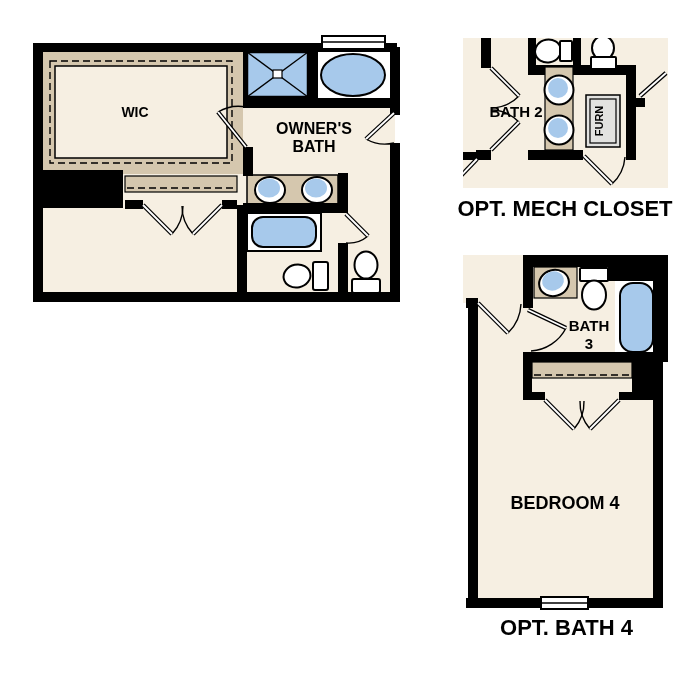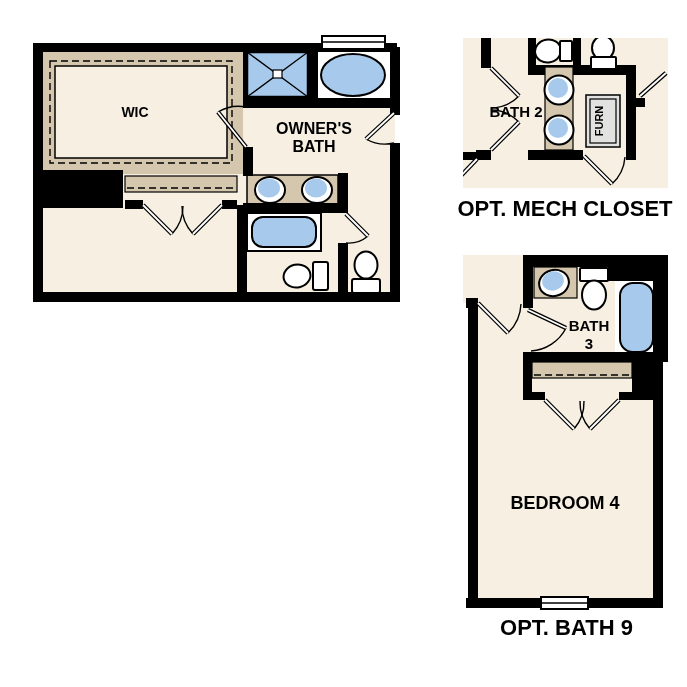--- a/index.html
+++ b/index.html
@@ -269,15 +269,15 @@
       <line class="thin" x1="541" y1="603" x2="588" y2="603"></line>
     </g>
 
     <text class="lbl" x="589" y="331" font-size="15">BATH</text>
     <text class="lbl" x="589" y="349" font-size="15">3</text>
     <text class="lbl" x="565" y="509" font-size="18">BEDROOM 4</text>
   </g>
 </svg>
 
   <div class="caption" style="left:440px;top:196px;width:250px;">OPT. MECH CLOSET</div>
-  <div class="caption" style="left:450px;top:615px;width:233px;">OPT. BATH 9</div>
+  <div class="caption" style="left:450px;top:615px;width:233px;">OPT. BATH 4</div>
 
 </div>
 
 </body></html>

